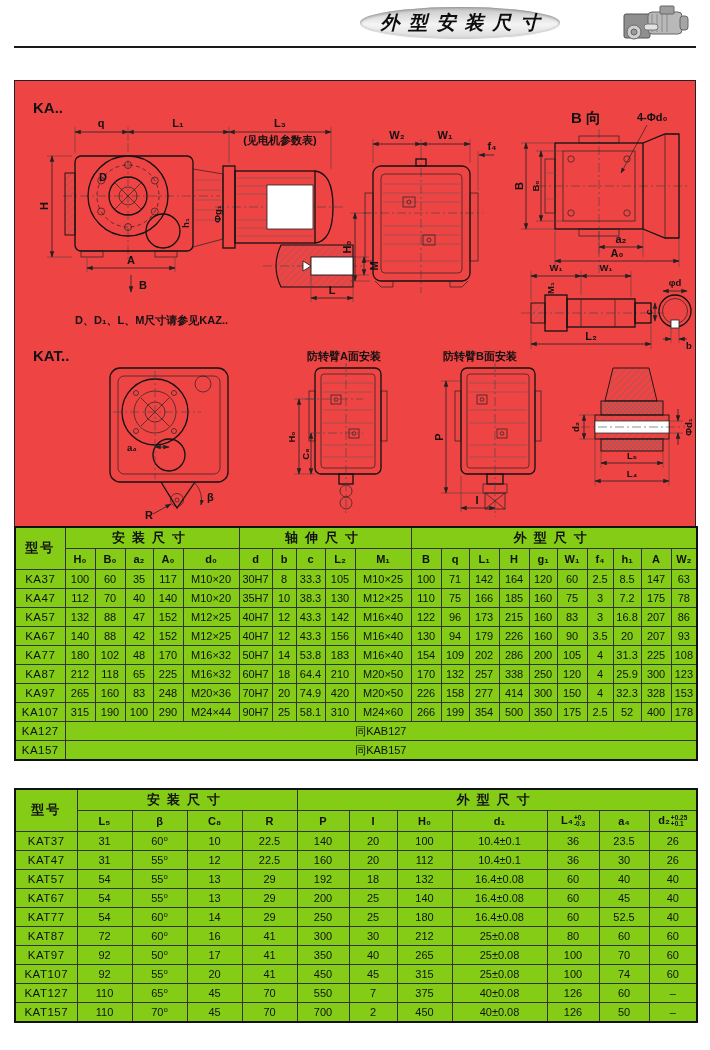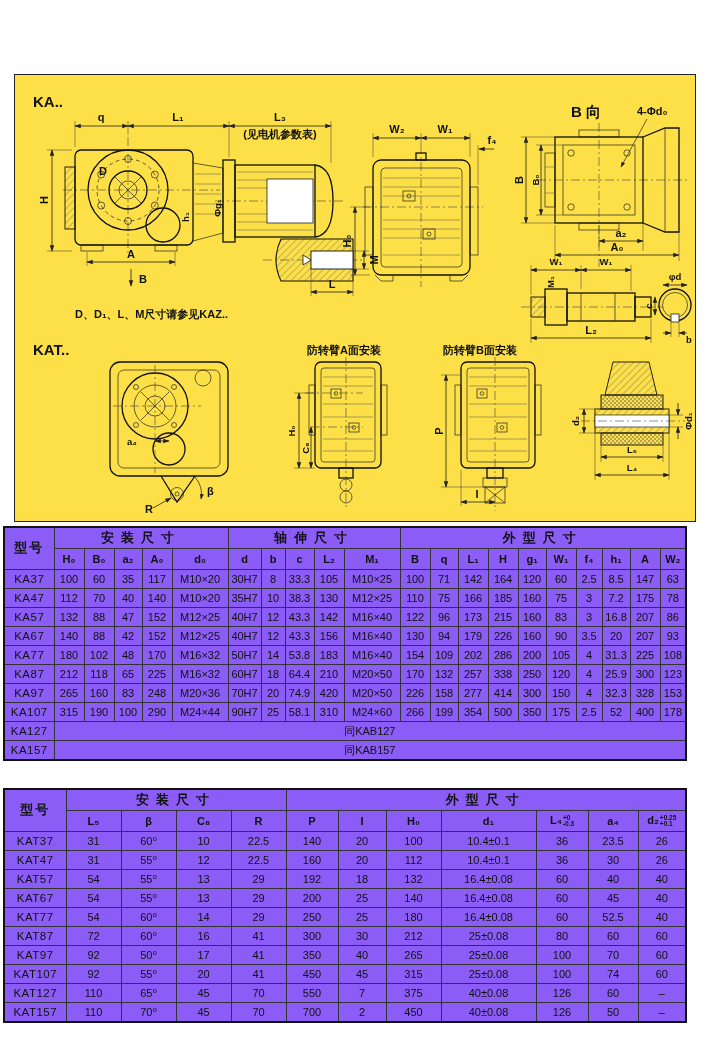--- a/index.html
+++ b/index.html
@@ -20,54 +20,72 @@
     display:flex; align-items:center; justify-content:center;
   }
   .title-badge span {
     font-weight:bold; font-style:italic; font-size:19px;
     letter-spacing:9px; padding-left:9px; color:#0d0d0d; white-space:nowrap;
   }
   .product-photo { position:absolute; right:2px; top:2px; }
 
   
   .drawing-panel {
-    position:absolute; top:74px; left:14px; width:680px; height:446px;
-    border:1.5px solid #222; background:#fde047;
+    position:absolute; top:80px; left:14px; width:680px; height:446px;
+    border:1.5px solid #222; background:#ef4444;
   }
   svg text { font-family:"Liberation Sans","DejaVu Sans",sans-serif; fill:#111; }
   .view-label { font-size:15px; font-weight:bold; }
   .cn  { font-size:11px; font-weight:bold; }
   .dim { font-size:11px; font-weight:bold; }
   .dim-s { font-size:9.5px; font-weight:bold; }
   .ol { fill:none; stroke:#111; stroke-width:1.3; }
   .tl { fill:none; stroke:#222; stroke-width:0.7; }
   .fl { fill:none; stroke:#555; stroke-width:0.5; }
   .cl { fill:none; stroke:#444; stroke-width:0.6; stroke-dasharray:9 3 2 3; }
   .el { stroke:#444; stroke-width:0.55; }
   .dl { stroke:#222; stroke-width:0.8; fill:none; }
 
   
-  table { border-collapse:collapse; table-layout:fixed; position:absolute; left:3px; background:#8b5cf6; border:2px solid #111; }
+  table { border-collapse:collapse; table-layout:fixed; position:absolute; left:14px; background:#84cc16; border:2px solid #111; }
   #table1 { top:526px; width:682px; }
   #table2 { top:788px; width:682px; }
   th,td { border:1px solid #333; text-align:center; padding:0 1px; font-size:11px; line-height:1.1;
           overflow:hidden; white-space:nowrap; }
   th { height:20px; font-weight:bold; }
   td { height:18px; }
   .model-header { font-size:13px; letter-spacing:2px; }
   .group-header { font-size:13px; letter-spacing:7px; }
   td.model { font-size:11.5px; letter-spacing:0.5px;margin-top:25px; }
   .tol { display:inline-block; vertical-align:middle; margin-left:1px; line-height:1; text-align:left; }
   .tol i { display:block; font-style:normal; font-size:6.5px; letter-spacing:0; }
 </style>
 </head>
 <body>
 
 <div class="page">
 
+  <div class="header">
+    <div class="title-badge">
+      <span>外型安装尺寸</span>
+    </div>
+    <svg class="product-photo" width="74" height="42" viewBox="0 0 74 42">
+      <rect x="4" y="12" width="26" height="24" rx="2" fill="#8f8f8f" stroke="#555"></rect>
+      <circle cx="14" cy="30" r="7" fill="#cfcfcf" stroke="#666"></circle>
+      <circle cx="14" cy="30" r="3" fill="#9a9a9a" stroke="#666"></circle>
+      <rect x="28" y="10" width="34" height="22" rx="4" fill="#b9b9b9" stroke="#666"></rect>
+      <line x1="32" y1="12" x2="32" y2="30" stroke="#8a8a8a"></line>
+      <line x1="37" y1="12" x2="37" y2="30" stroke="#8a8a8a"></line>
+      <line x1="42" y1="12" x2="42" y2="30" stroke="#8a8a8a"></line>
+      <line x1="47" y1="12" x2="47" y2="30" stroke="#8a8a8a"></line>
+      <rect x="60" y="14" width="8" height="14" rx="3" fill="#a5a5a5" stroke="#666"></rect>
+      <rect x="40" y="4" width="14" height="8" rx="1" fill="#9d9d9d" stroke="#666"></rect>
+      <rect x="24" y="22" width="14" height="6" rx="3" fill="#e2e2e2" stroke="#777"></rect>
+    </svg>
+  </div>
 
   <div class="drawing-panel">
     <svg width="680" height="444" viewBox="0 0 680 444">
       <defs>
         <marker id="ar" viewBox="0 0 10 10" refX="9" refY="5" markerWidth="8" markerHeight="8" orient="auto-start-reverse">
           <path d="M0,1.5 L10,5 L0,8.5 z" fill="#222"></path>
         </marker>
         <pattern id="hatch" width="5" height="5" patternUnits="userSpaceOnUse" patternTransform="rotate(45)">
           <line x1="0" y1="0" x2="0" y2="5" stroke="#666" stroke-width="0.8"></line>
         </pattern>

